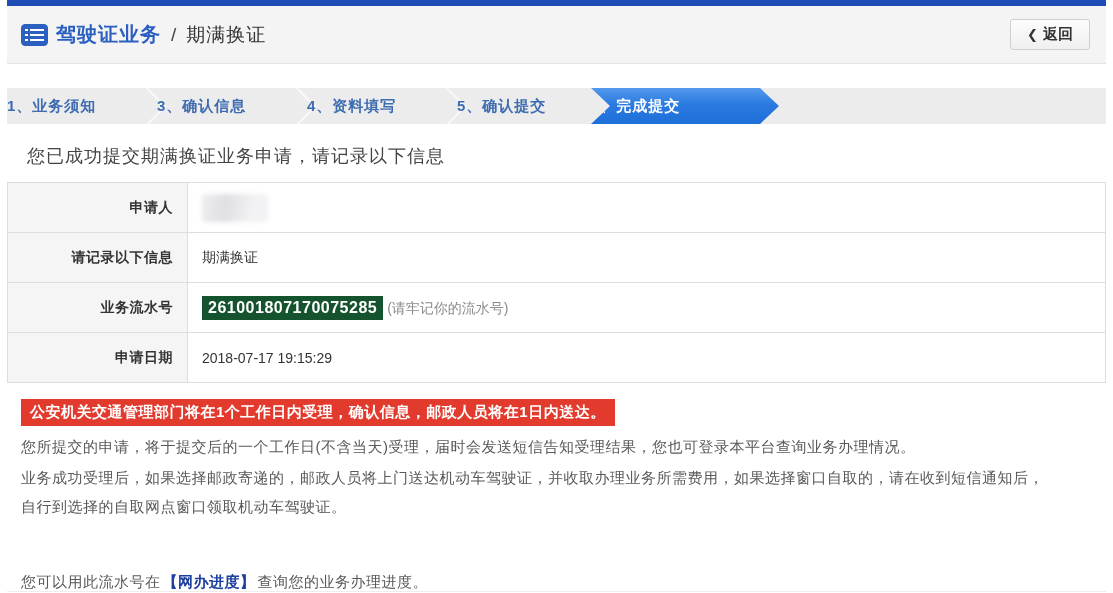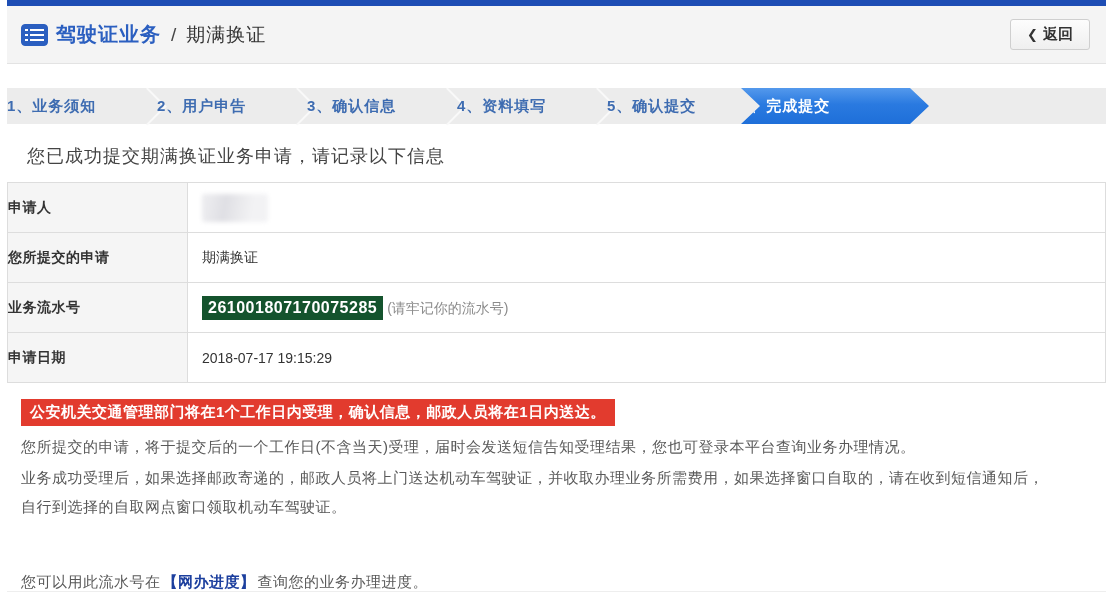--- a/index.html
+++ b/index.html
@@ -31,21 +31,21 @@
     background:linear-gradient(180deg,#5499ec 0%,#2a7ae0 45%,#1e6fd9 100%);
     clip-path:polygon(0 0, calc(100% - 19px) 0, 100% 50%, calc(100% - 19px) 100%, 0 100%, 19px 50%); }
   .step.active::after { display:none; }
 
   
   .success-message { margin:20px 0 14px 20px; font-size:18px; color:#444; letter-spacing:1px; }
 
   
   .info-table { width:100%; border-collapse:collapse; table-layout:fixed; }
   .info-table th, .info-table td { border:1px solid #ddd; height:50px; font-size:14px; }
-  .info-table th { width:180px; background:#f5f5f5; text-align:left; padding-right:14px; color:#333; font-weight:bold; letter-spacing:0.5px; }
+  .info-table th { width:180px; background:#f5f5f5; text-align:right; padding-right:14px; color:#333; font-weight:bold; letter-spacing:0.5px; }
   .info-table td { background:#fff; text-align:left; padding-left:14px; color:#333; }
   .redacted { width:66px; height:28px; border-radius:3px; filter:blur(2px);
     background:linear-gradient(100deg,#ebebee 10%,#dfdfe4 35%,#e9e9ec 55%,#f2f2f4 75%); }
   .serial { display:inline-block; background:#14532d; color:#fff; font-weight:bold; font-size:16px; padding:3px 6px; letter-spacing:0.5px; }
   .serial-note { color:#8a8a8a; font-size:14px; margin-left:4px; }
 
   
   .alert { display:inline-block; margin:16px 0 6px 14px; background:#e23b2e; color:#fff; font-size:15px; font-weight:bold; padding:4px 9px; letter-spacing:0.5px; }
   .para { margin:0 14px; color:#595959; font-size:15px; line-height:29px; letter-spacing:0.5px; }
   .para.second { margin-top:2px; }
@@ -80,23 +80,20 @@
       <span class="chev">❮</span>
       <span>返回</span>
     </button>
   </div>
 
   <div class="steps">
     <div class="step">
         <span>1、业务须知</span>
       </div>
     <div class="step">
-        <span>2、用户申告</span>
-      </div>
-    <div class="step">
         <span>3、确认信息</span>
       </div>
     <div class="step">
         <span>4、资料填写</span>
       </div>
     <div class="step">
         <span>5、确认提交</span>
       </div>
     <div class="step active">
         <span>6、完成提交</span>
@@ -107,21 +104,21 @@
 
   <table class="info-table">
     <tbody>
         <tr>
       <th>申请人</th>
       <td>
             <div class="redacted"></div>
           </td>
     </tr>
     <tr>
-      <th>您所提交的申请</th>
+      <th>请记录以下信息</th>
       <td>期满换证</td>
     </tr>
     <tr>
       <th>业务流水号</th>
       <td>
         <span class="serial">261001807170075285</span><span class="serial-note">(请牢记你的流水号)</span>
       </td>
     </tr>
     <tr>
       <th>申请日期</th>

